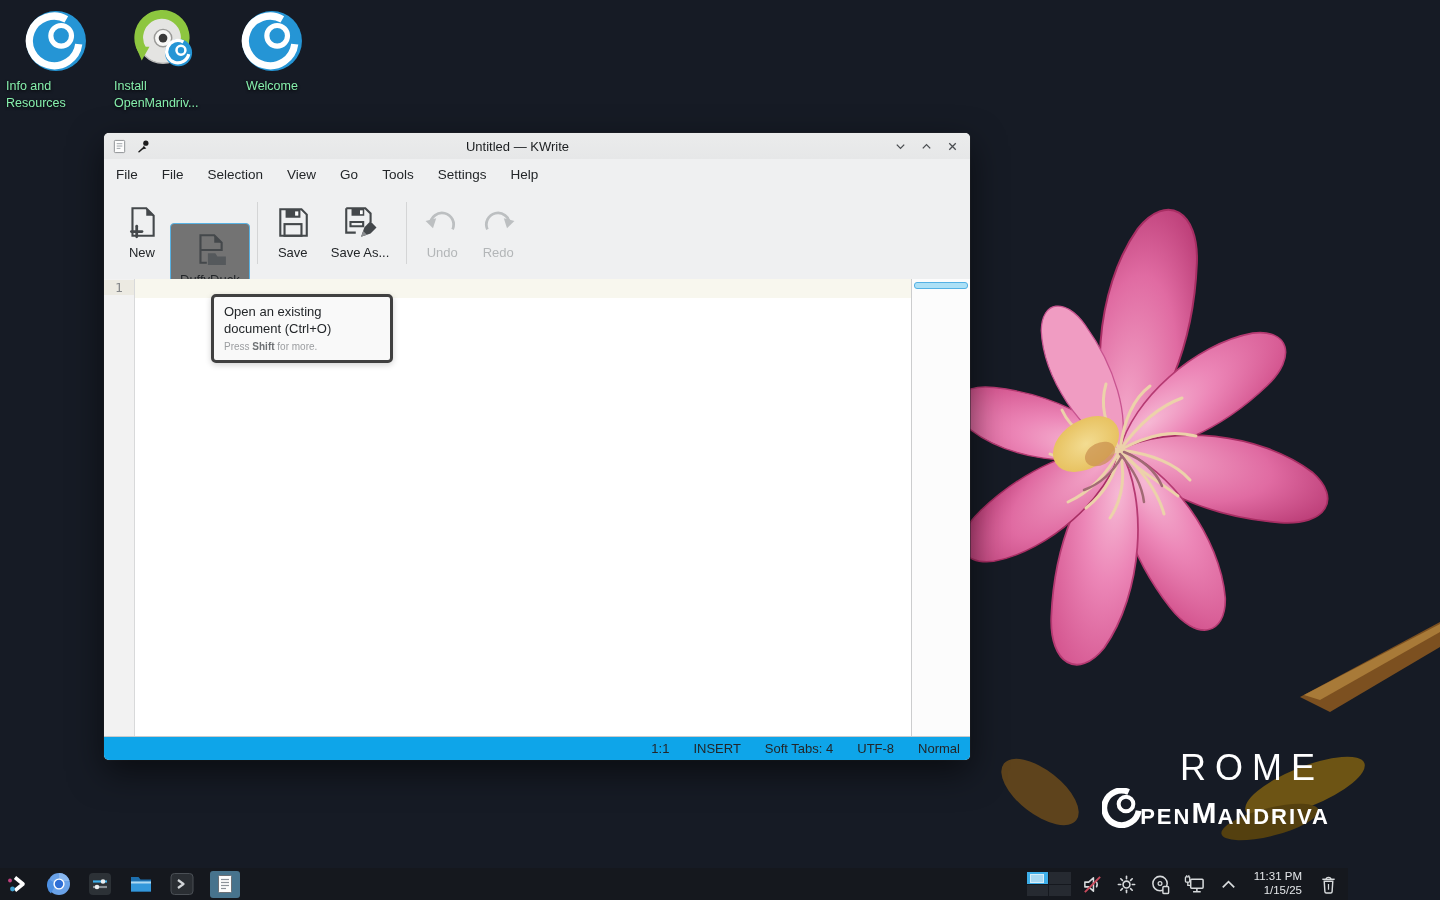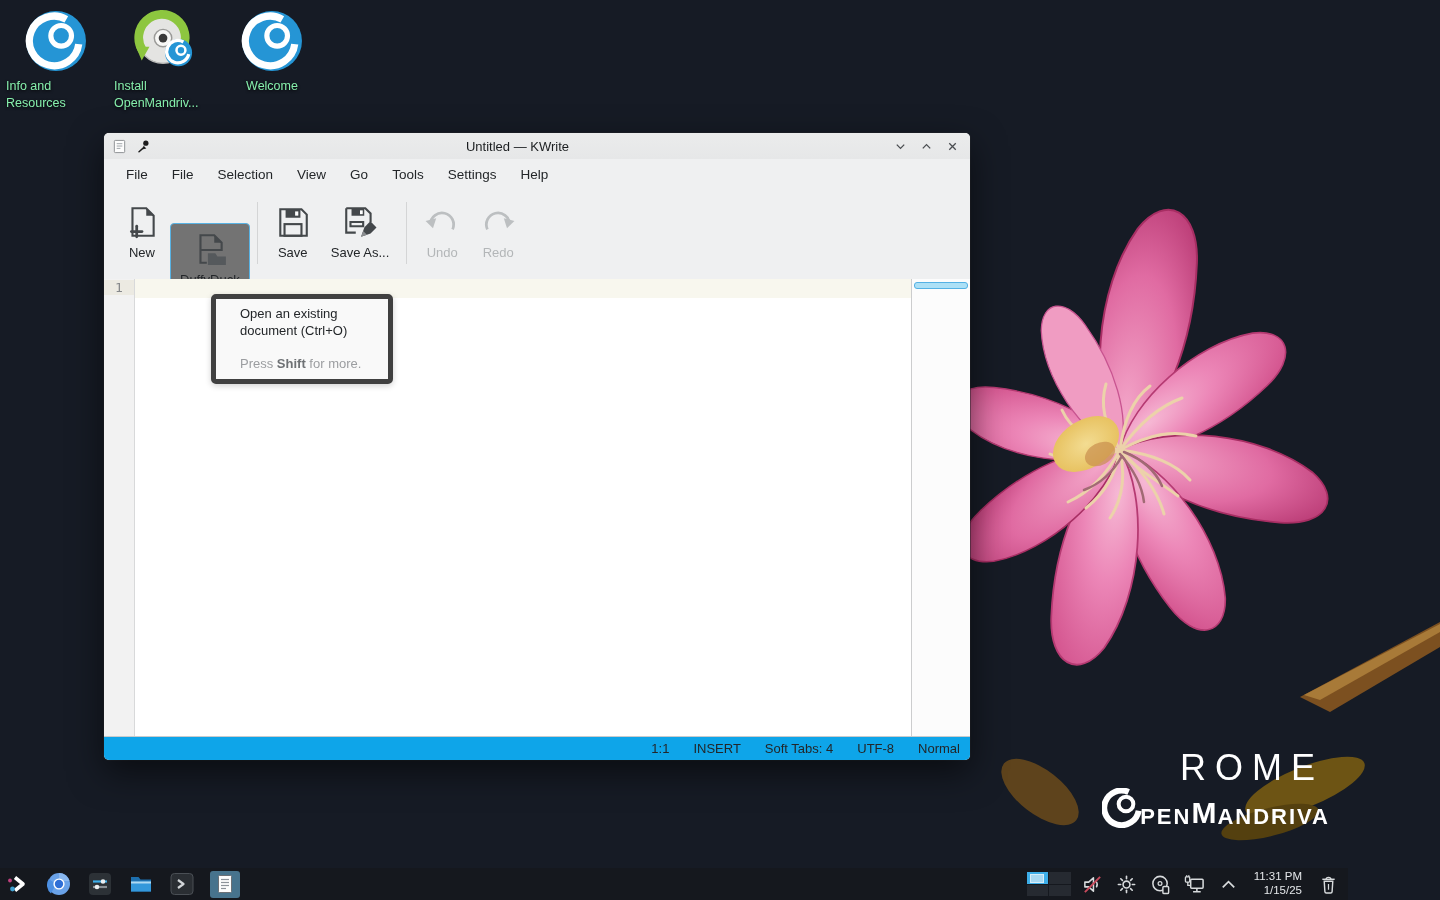--- a/index.html
+++ b/index.html
@@ -28,21 +28,21 @@
             border-radius:5px; overflow:hidden; box-shadow:0 12px 34px rgba(0,0,0,.55), 0 0 0 1px rgba(40,44,48,.45);
             display:flex; flex-direction:column; }
   .titlebar { height:26px; background:linear-gradient(#ebecec,#e6e7e8); display:flex; align-items:center;
               padding:0 8px; flex:0 0 auto; }
   .titlebar .app-ic { width:15px; height:15px; }
   .titlebar .pin { width:15px; height:15px; margin-left:9px; }
   .title-text { flex:1; text-align:center; font-size:13px; color:#1b1e20; }
   .win-btn { width:20px; height:20px; display:flex; align-items:center; justify-content:center; margin-left:6px; }
   .win-btn svg { width:13px; height:13px; }
 
-  .menubar { height:30px; display:flex; align-items:center; padding-left:10px; flex:0 0 auto; }
+  .menubar { height:30px; display:flex; align-items:center; padding-left:0; flex:0 0 auto; }
   .menu-item { padding:4px 12px; font-size:13.5px; color:#232629; border-radius:3px; }
 
   .toolbar { height:90px; display:flex; align-items:flex-start; padding:7px 0 0 10px; flex:0 0 auto; }
   .tbtn { display:flex; flex-direction:column; align-items:center; gap:5px; padding:7px 9px 6px;
           border:1px solid transparent; border-radius:4px; }
   .tbtn svg { width:36px; height:36px; }
   .tbtn .tlbl { font-size:13px; color:#232629; white-space:nowrap;text-align:center; }
   .tbtn.hovered { border-color:#58b2e3; background:#737373;margin-top:27px; }
   .tbtn.disabled .tlbl { color:#b3b6b8; }
   .tool-sep { width:1px; height:62px; background:#d4d5d6; margin:6px 7px 0; }
@@ -50,24 +50,24 @@
   .editor-row { flex:1; display:flex; min-height:0; }
   .gutter { width:31px; background:#f2f2f2; border-right:1px solid #d8d9da; font-family:"DejaVu Sans Mono", monospace;
             font-size:13px; color:#85878a; text-align:center; padding-top:1px; }
   .gutter .cur { background:#eceae2; }
   .textarea { flex:1; background:#ffffff; position:relative; }
   .cur-line { position:absolute; left:0; right:0; top:0; height:19px; background:#f8f7ee; }
   .scrollzone { width:59px; background:#fcfcfc; border-left:1px solid #cccdce; position:relative; }
   .scroll-thumb { position:absolute; top:3px; left:2px; right:2px; height:7px; background:#ace0f6;
                   border:1px solid #54b1e4; border-radius:3px; }
 
-  .tooltip { position:absolute; left:107px; top:161px; width:182px; background:#f9f9f9; border:5px solid #404040;
-             border-radius:5px; padding:7px 24px 8px; box-shadow:0 2px 6px rgba(0,0,0,.18); z-index:5; }
+  .tooltip { position:absolute; left:107px; top:161px; width:182px; background:#f9f9f9; border:3px solid #404040;
+             border-radius:5px; padding:7px 10px 8px; box-shadow:0 2px 6px rgba(0,0,0,.18); z-index:5; }
   .tooltip .tt-title { font-size:13px; color:#232629; line-height:1.3; }
-  .tooltip .tt-hint { font-size:13px; color:#9b9da0; margin-top:16px; }
+  .tooltip .tt-hint { font-size:10px; color:#9b9da0; margin-top:3px; }
   .tooltip .tt-hint b { color:#6e7174; }
 
   .statusbar { height:24px; background:#0ea5e9; border-top:1px solid #c9cbcc; display:flex; align-items:center;
                justify-content:flex-end; gap:24px; padding-right:10px; font-size:13px; color:#232629; flex:0 0 auto; }
 
   
   .taskbar { position:absolute; left:0; bottom:0; width:1348px; height:32px; background:#15181e;
              display:flex; align-items:center; padding:0 5px; }
   .tb-left { display:flex; align-items:center; gap:15px; }
   .tb-item { width:26px; height:26px; display:flex; align-items:center; justify-content:center; }

